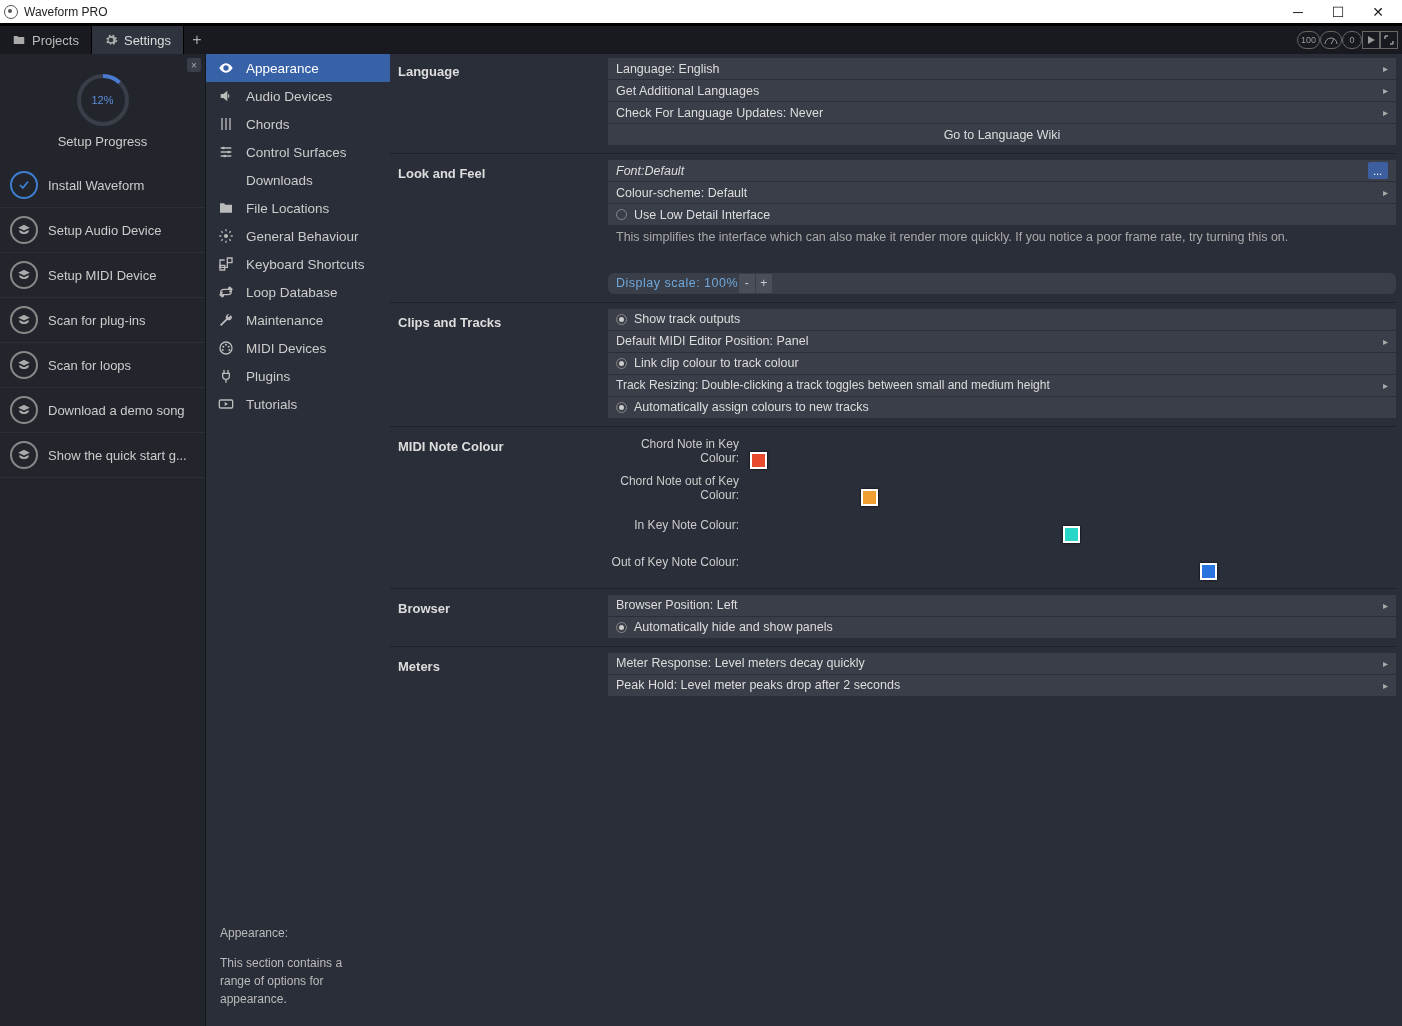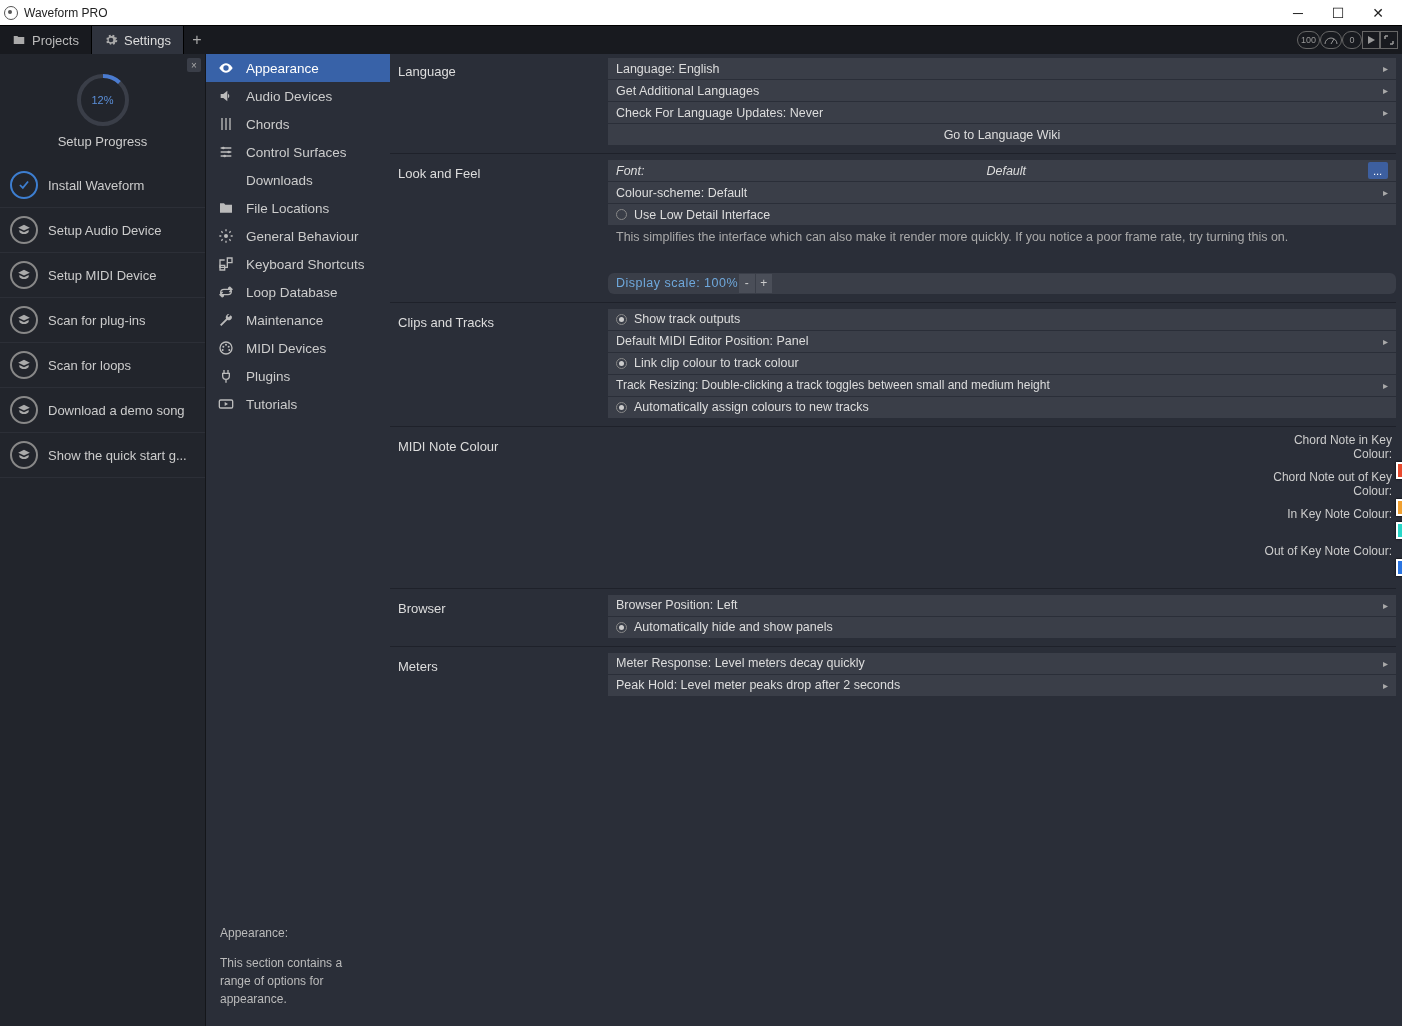--- a/index.html
+++ b/index.html
@@ -1,20 +1,20 @@
 <!DOCTYPE html>
 <html><head>
 <meta charset="utf-8">
 <style>
 * { box-sizing: border-box; margin: 0; padding: 0; font-family: "Segoe UI", Arial, sans-serif; }
 body { background: #2a2e38; color: #ccc; font-size: 13px; overflow: hidden; }
 .window { width: 1402px; height: 1026px; display: flex; flex-direction: column; background: #fff; }
 
 
-.titlebar { height: 26px; background: #fff; display: flex; align-items: center; padding: 0 4px; border-bottom: 1px solid #000000; }
+.titlebar { height: 26px; background: #fff; display: flex; align-items: center; padding: 0 4px; border-bottom: 3px solid #000000; }
 .titlebar .appicon { width: 14px; height: 14px; border: 1.5px solid #555; border-radius: 50%; margin-right: 6px; position: relative; }
 .titlebar .appicon::after { content:""; position:absolute; left:3px; top:3px; width:4px; height:4px; background:#555; border-radius:50%; }
 .titlebar .title { font-size: 12px; color: #222; }
 .titlebar .spacer { flex: 1; }
 .titlebar .winbtn { width: 40px; height: 26px; display: flex; align-items: center; justify-content: center; color: #222; font-size: 14px; }
 
 
 .tabsbar { height: 28px; background: #181a1f; display: flex; align-items: stretch; }
 .tab { display: flex; align-items: center; padding: 0 12px; color: #bbb; gap: 6px; font-size: 13px; border-right: 1px solid #000; }
 .tab.active { background: #2f333d; color: #ddd; }
@@ -51,35 +51,35 @@
 .cat .cicon { width: 16px; height:16px; display:flex; align-items:center; justify-content:center; }
 .cat .cicon svg { width:16px; height:16px; fill:#bbb; }
 .cat.active .cicon svg { fill:#fff; }
 .cat-desc { padding: 14px 14px 18px; font-size: 12px; color: #bbb; line-height: 1.5; }
 .cat-desc .h { margin-bottom: 12px; }
 
 
 .col-content { flex: 1; background: #2a2e38; padding: 4px 6px 6px 0; overflow: auto; }
 .section { display: flex; border-top: 1px solid #1e212a; padding: 6px 0 8px; }
 .section:first-child { border-top: none; padding-top:0;}
-.section-label { width: 218px; padding: 6px 0 0 8px; font-size: 13px; font-weight: 400; color: #ddd; }
+.section-label { width: 218px; padding: 6px 0 0 8px; font-size: 13px; font-weight: 700; color: #ddd; }
 .section-body { flex: 1; display:flex; flex-direction:column; gap:1px; }
 .row { background: #3a3e48; height: 21px; display: flex; align-items: center; padding: 8px 8px; font-size: 12.5px; color: #ddd; position: relative; }
 .row .arrow { position:absolute; right:8px; color:#aaa; font-size:10px; }
 .row.center { justify-content:center; }
 .row.mono { font-family: "Consolas", monospace; color:#6fa8dc; letter-spacing:0.5px; }
 .row .radio { width:11px; height:11px; border:1px solid #888; border-radius:50%; margin-right:7px; position:relative; flex-shrink:0;}
 .row .radio.on::after { content:""; position:absolute; left:2px; top:2px; width:5px; height:5px; background:#ccc; border-radius:50%; }
 .row .pm { width:16px; height:19px; background:#4a4e58; display:flex;align-items:center;justify-content:center; margin-left:1px; color:#ccc; font-size:12px;}
 .row .pm:first-of-type { margin-left:auto; }
 .row .dots { width:20px; height:17px; background:#3d5f9f; color:#fff; font-size:11px; display:flex;align-items:center;justify-content:center; margin-left:auto; border-radius:2px;}
 .row.note { background: transparent; height:auto; padding:3px 8px 8px; color:#aaa; line-height:1.35;}
 
 
-.crow { display:flex; align-items:flex-end; height:36px;flex-direction:column; }
+.crow { display:flex; align-items:center; height:36px; }
 .crow .clabel { width:135px; background:transparent; color:#ccc; font-size:12px; text-align:right; padding-right:4px; display:flex; align-items:center; justify-content:flex-end;}
 .cstrip { flex:1; display:flex; position:relative; }
 .cseg { flex:1; }
 .cmark { position:absolute; top:1px; width:17px; height:17px; border:2px solid #fff; box-shadow:0 0 2px #000;}
 
 </style>
 </head>
 <body>
 
 <div class="window">
@@ -347,21 +347,21 @@
               <span>Go to Language Wiki</span>
             </div>
         </div>
       </div>
 
       <div class="section">
         <div class="section-label">Look and Feel</div>
         <div class="section-body">
           <div class="row" style="display:flex;font-style:italic;">
             <span>Font:</span>
-            <span style="flex:1;text-align:center">Default</span>
+            <span style="flex:1;text-align:left">Default</span>
             <span class="dots">...</span>
           </div>
           <div class="row">
               <span>Colour-scheme: Default</span>
               <span class="arrow">▸</span>
             </div>
           <div class="row">
               <span class="radio"></span>
               <span>Use Low Detail Interface</span>
             </div>

